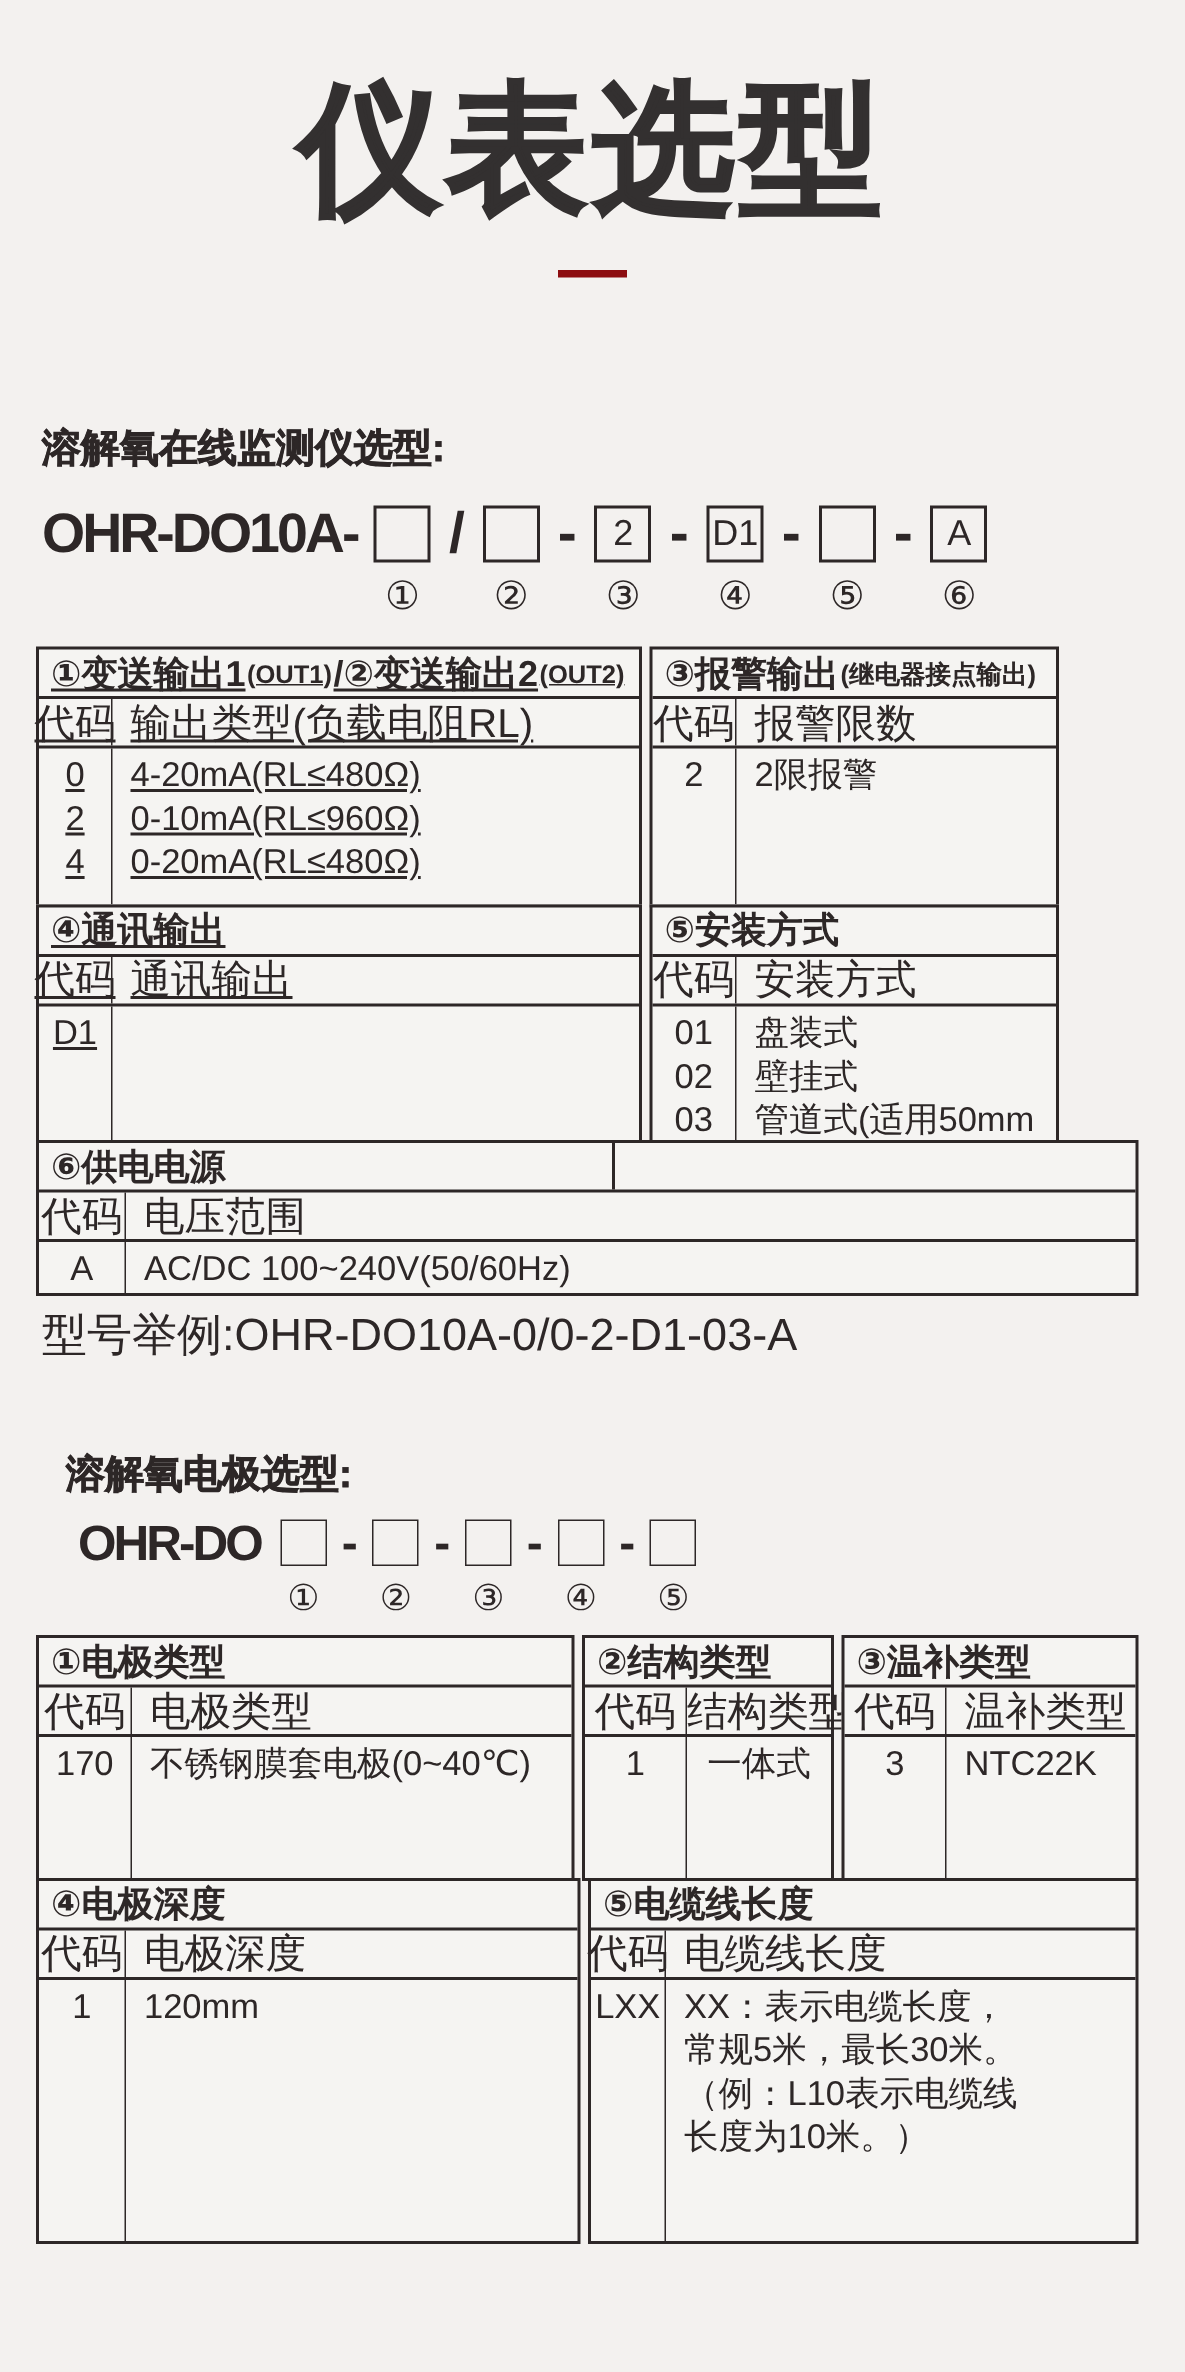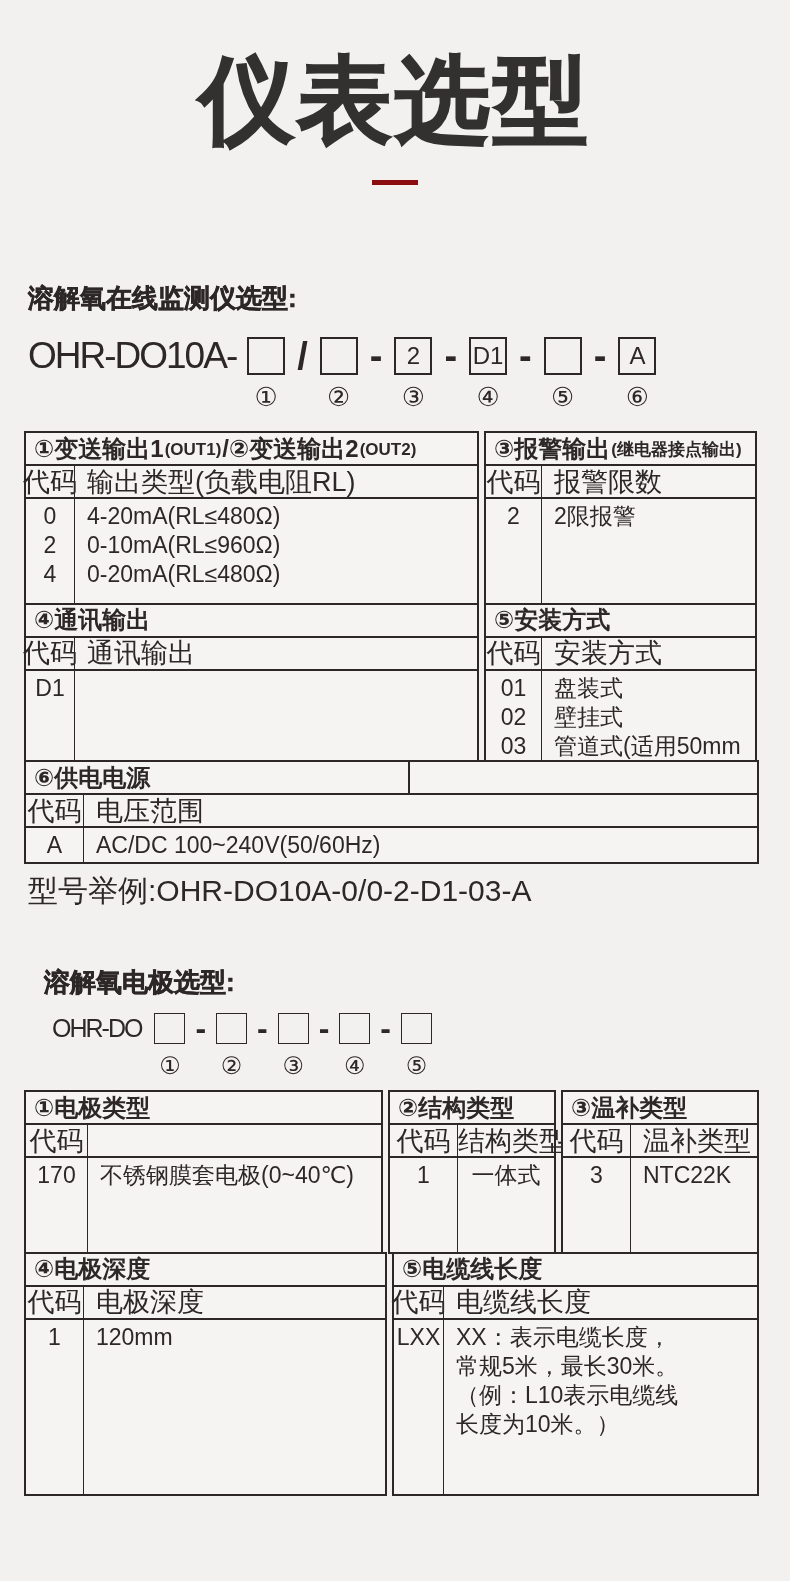--- a/index.html
+++ b/index.html
@@ -28,24 +28,24 @@
     margin:96px 0 0 28px;
     font-size:26px;line-height:34px;font-weight:700;
     -webkit-text-stroke:0.5px var(--ink);
   }
   .sec-heading.second{margin-top:60px;margin-left:44px;}
   
   .model-row{display:flex;align-items:flex-start;margin-left:28px;}
   .model-row.meter{margin-top:22px;gap:11px;}
   .model-row.electrode{margin-top:14px;margin-left:52px;gap:9px;}
   .model-prefix{
-    font-weight:400;letter-spacing:-2px;white-space:nowrap;
+    font-weight:700;letter-spacing:-2px;white-space:nowrap;
   }
   .meter .model-prefix{font-size:37px;line-height:38px;}
-  .electrode .model-prefix{font-size:25px;line-height:31px;margin-right:4px;}
+  .electrode .model-prefix{font-size:33px;line-height:31px;margin-right:4px;}
   .slot{display:inline-flex;flex-direction:column;align-items:center;}
   .slot-box{
     display:flex;align-items:center;justify-content:center;
     background:transparent;
   }
   .meter .slot-box{width:38px;height:38px;border:2px solid var(--ink);font-size:24px;}
   .electrode .slot-box{width:31px;height:31px;border:1.5px solid var(--ink);}
   .slot-num{margin-top:8px;font-size:26px;line-height:28px;}
   .electrode .slot-num{font-size:24px;}
   .sep{font-weight:700;padding:0 1px;}
@@ -82,21 +82,21 @@
   .data{display:flex;font-size:23px;line-height:29px;}
   .code-col{
     flex-shrink:0;display:flex;flex-direction:column;align-items:center;
     padding-top:3px;border-right:1.5px solid var(--ink);
   }
   .name-col{flex:1;display:flex;flex-direction:column;padding-left:12px;padding-top:3px;}
   .centered .name-c{justify-content:center;padding-left:0;}
   .centered .name-col{align-items:center;padding-left:0;}
   .pre{white-space:pre-line;}
   
-  .w-al{width:455px;}  .w-ar{width:273px;}
+  .w-al{width:404px;text-decoration:underline;}  .w-ar{width:273px;}
   .w-b1{width:359px;}  .w-b2{width:168px;}  .w-b3{width:198px;}
   .w-b4{width:363px;}  .w-b5{width:367px;}
   .w-full{width:735px;}
   
   .c49{width:49px;}  .c56{width:56px;}  .c58{width:58px;}
   .c62{width:62px;}  .c68{width:68px;}  .c50{width:50px;}
   
   .h104{height:104px;} .h90{height:90px;} .h34{height:34px;}
   .h94{height:94px;}   .h174{height:174px;}
   
@@ -285,20 +285,21 @@
 
 <div class="tbl electrode-tbl">
 
   <div class="band">
     <div class="part w-b1">
       <div class="hd">
         <span>①电极类型</span>
       </div>
       <div class="sub">
         <span class="code-c c62">代码</span>
+        <span class="name-c">电极类型</span>
       </div>
       <div class="data h94">
         <span class="code-col c62">
           <span>170</span>
         </span>
         <span class="name-col">
           <span>不锈钢膜套电极(0~40℃)</span>
         </span>
       </div>
     </div>

